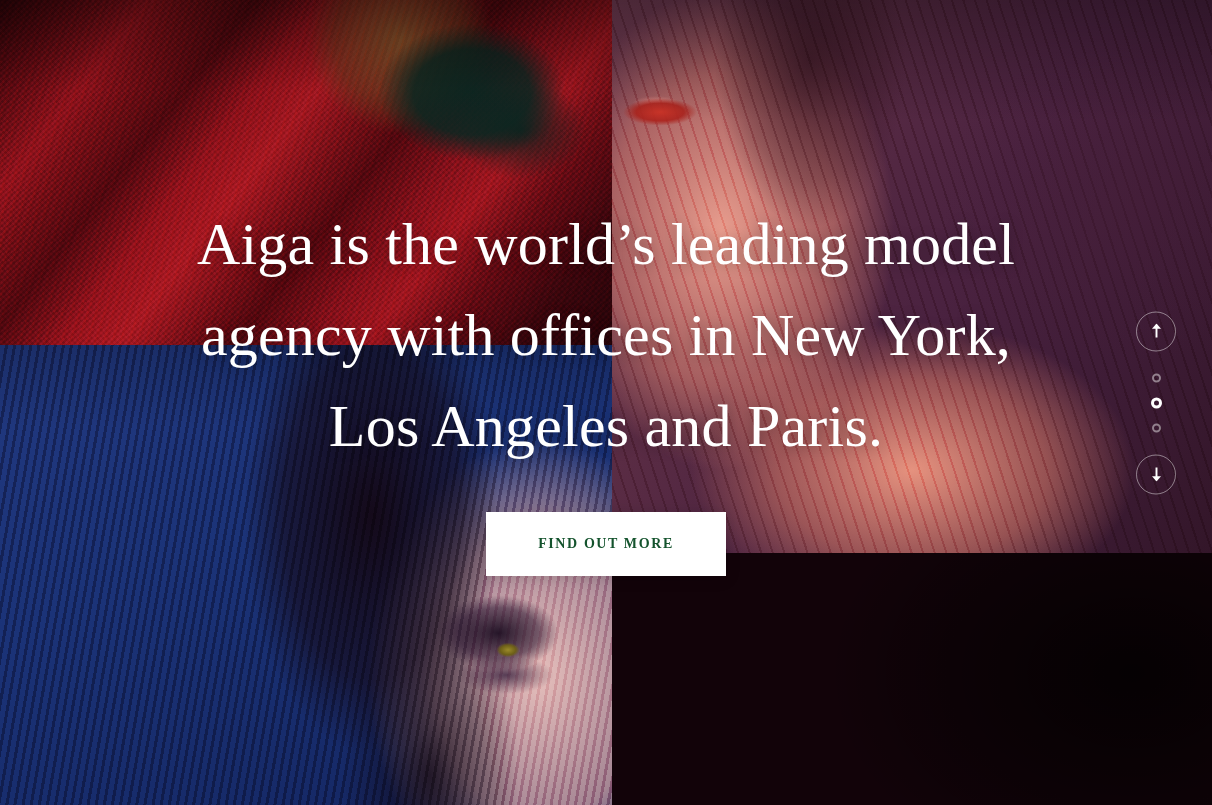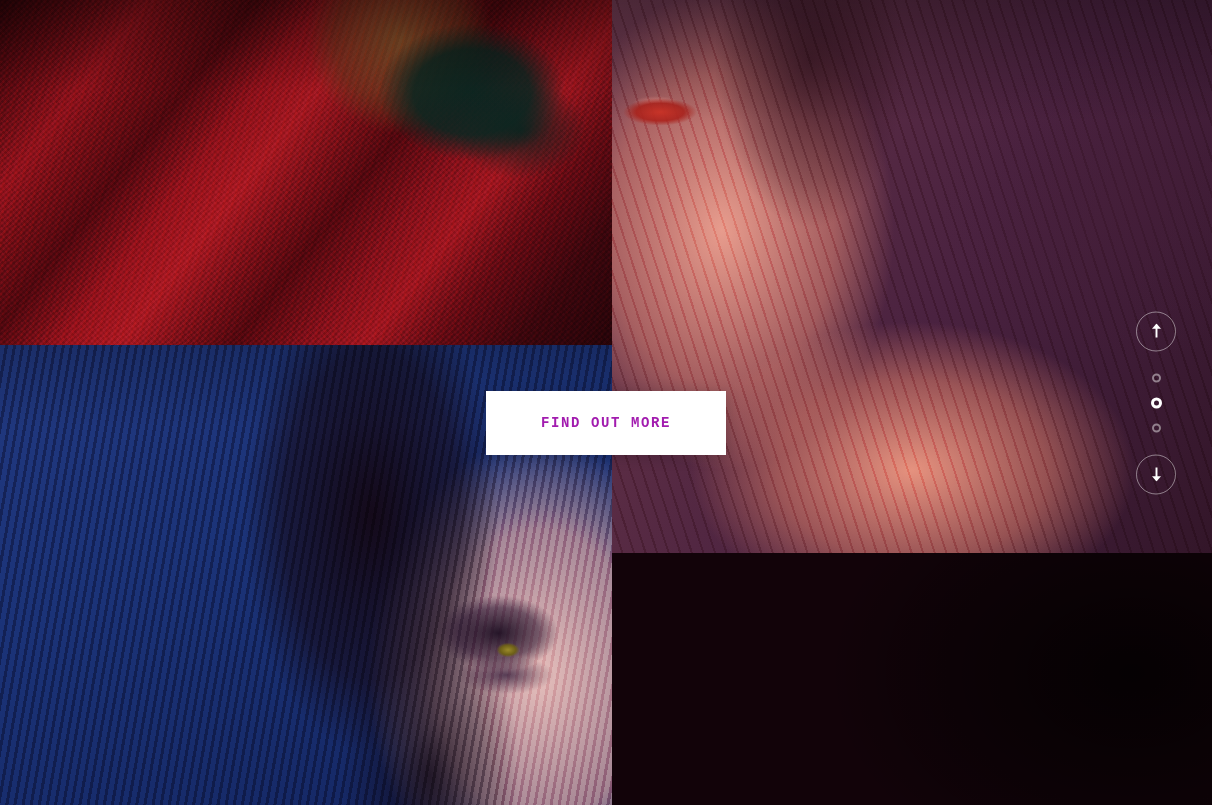--- a/index.html
+++ b/index.html
@@ -116,24 +116,24 @@
   .burger { width:17px; display:flex; flex-direction:column; gap:3.5px; }
   .burger span { display:block; height:2.2px; background:#111; border-radius:1px; }
 
   
   .hero { position:absolute; left:0; top:0; width:1212px; height:805px; z-index:20;
           display:flex; flex-direction:column; align-items:center; justify-content:center; }
   .headline { font-family:"Liberation Serif", serif; color:#fff; text-align:center;
               font-size:60px; line-height:91px; font-weight:normal; letter-spacing:.2px;
               text-shadow:0 2px 14px rgba(0,0,0,.30); margin-top:-30px; }
   .headline .ln { display:block; }
-  .cta { margin-top:40px; background:#fff; color:#a21caf; border:none;
+  .cta { margin-top:40px; background:#fff; color:#14532d; border:none;
          font-size:14px; font-weight:bold; letter-spacing:1.6px;
          padding:0 46px; height:64px; min-width:240px; cursor:pointer;
-         font-family:Liberation Mono, monospace; box-shadow:0 2px 14px rgba(0,0,0,.16); }
+         font-family:Liberation Serif, serif; box-shadow:0 2px 14px rgba(0,0,0,.16); }
 
   
   .rail { position:absolute; right:36px; top:50%; transform:translateY(-50%);
           display:flex; flex-direction:column; align-items:center; gap:0; z-index:30; }
   .rail-arrow { width:40px; height:40px; border-radius:50%; border:1.5px solid rgba(255,255,255,.45);
                 display:flex; align-items:center; justify-content:center; cursor:pointer; }
   .rail-dots { display:flex; flex-direction:column; align-items:center; gap:15px; margin:22px 0; }
   .dot { width:9px; height:9px; border-radius:50%; border:2px solid rgba(255,255,255,.45);
          background:transparent; cursor:pointer; }
   .dot.on { width:11px; height:11px; border:3px solid #fff; background:transparent; }
@@ -145,20 +145,25 @@
 
   <div class="bg">
     <div class="quad q-tl"></div>
     <div class="quad q-tr"></div>
     <div class="quad q-bl"></div>
     <div class="quad q-br"></div>
   </div>
 
 
   <section class="hero">
+    <h1 class="headline">
+      <span class="ln">Aiga is the world’s leading model</span>
+      <span class="ln">agency with offices in New York,</span>
+      <span class="ln">Los Angeles and Paris.</span>
+    </h1>
     <button class="cta">FIND OUT MORE</button>
   </section>
 
   <div class="rail">
     <div class="rail-arrow">
       <svg width="13" height="15" viewBox="0 0 12 14">
         <line x1="6" y1="13" x2="6" y2="2" stroke="#fff" stroke-width="1.8"></line>
         <polygon points="6,0 10.2,5 1.8,5" fill="#fff"></polygon>
       </svg>
     </div>

